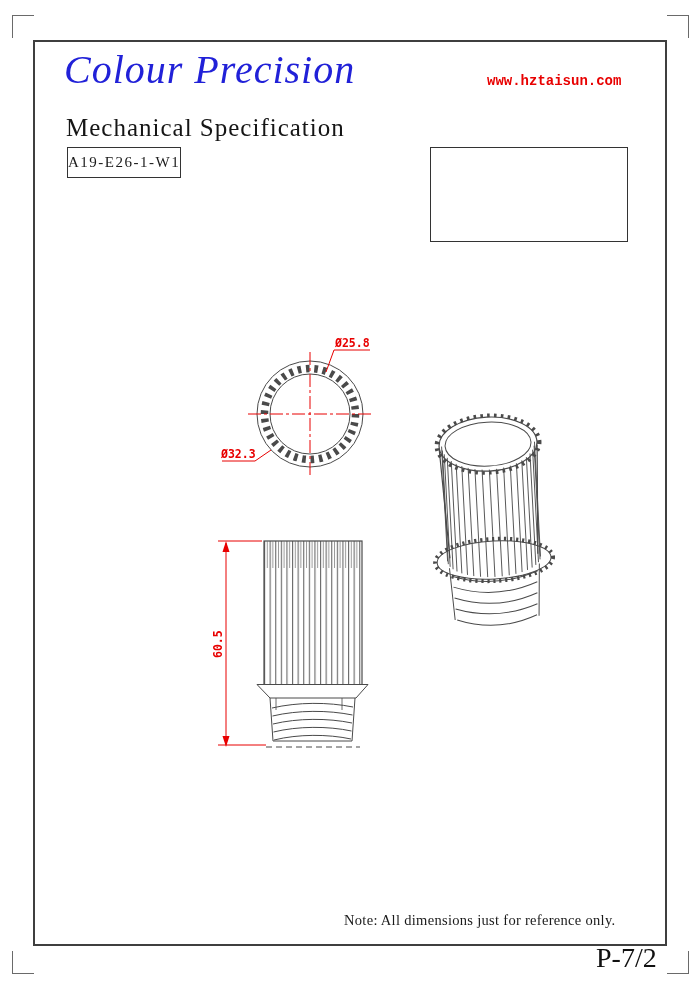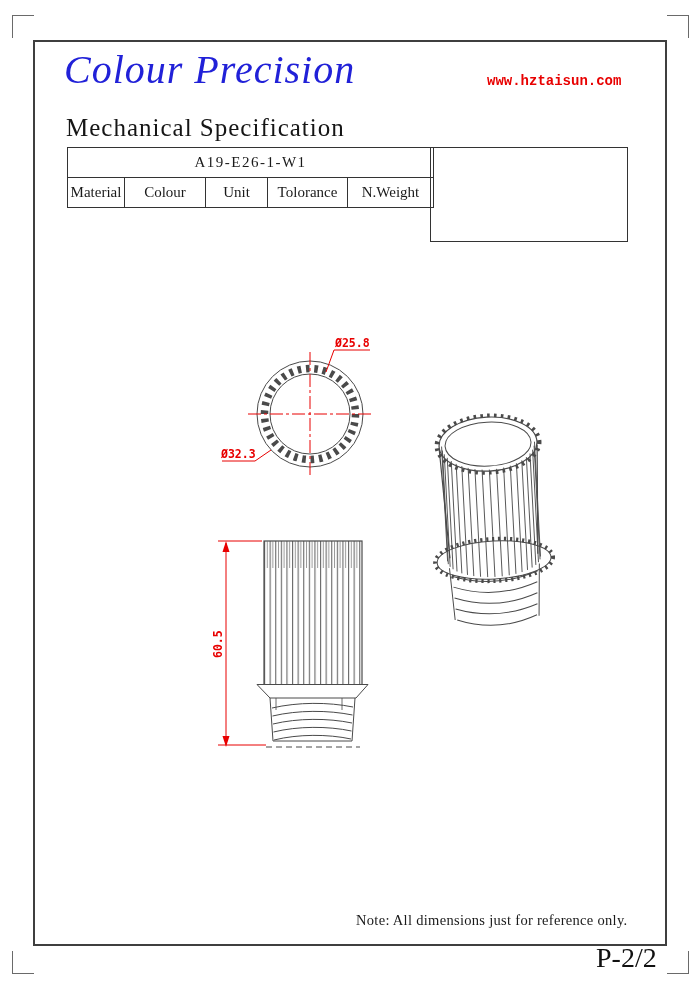--- a/index.html
+++ b/index.html
@@ -38,21 +38,21 @@
     text-align:left;padding-left:5px;height:29px;
     font:23px "Liberation Serif", serif;letter-spacing:1.5px;
   }
   tr.hdr td{height:29px;}
   tr.val td{height:32px;}
   .side-box{
     position:absolute;left:430px;top:147px;width:198px;height:95px;
     border:1.5px solid #333333;box-sizing:border-box;
   }
   .note{
-    position:absolute;left:356px;top:912px;
+    position:absolute;left:344px;top:912px;
     font:14.5px "Liberation Serif", serif;color:#1a1a1a;letter-spacing:0.3px;
   }
   .page-num{
     position:absolute;left:596px;top:942px;
     font:28px "Liberation Serif", serif;color:#111111;
   }
   svg.draw{position:absolute;left:0;top:0;}
   .dim{font:bold 11.5px "DejaVu Sans Mono", monospace;fill:#e80000;stroke:none;}
 </style>
 </head>
@@ -66,27 +66,20 @@
 <div class="frame"></div>
 
 <div class="company">Colour Precision</div>
 <div class="website">www.hztaisun.com</div>
 <div class="doc-title">Mechanical Specification</div>
 
 <table class="spec">
   <tbody>
       <tr>
     <td class="pn" colspan="5">A19-E26-1-W1</td>
-  </tr>
-  <tr class="hdr">
-    <td style="width:56px">Material</td>
-    <td style="width:80px">Colour</td>
-    <td style="width:61px">Unit</td>
-    <td style="width:79px">Tolorance</td>
-    <td style="width:85px">N.Weight</td>
   </tr>
 </tbody>
   </table>
 <div class="side-box"></div>
 
 <svg class="draw" width="700" height="990" viewBox="0 0 700 990">
   <defs>
     <pattern id="ribs" x="264" y="541" width="5.6" height="8" patternUnits="userSpaceOnUse">
       <line x1="0.6" y1="0" x2="0.6" y2="8" stroke="#585858" stroke-width="1"></line>
     </pattern>
@@ -168,13 +161,13 @@
         <line x1="529.619290238435" y1="458.98852393345805" x2="529.619290238435" y2="569.5801345412646"></line>
         <line x1="533.431803374759" y1="455.5767577433584" x2="533.431803374759" y2="567.1718289953119"></line>
         <line x1="536.2241280077246" y1="451.87993335656114" x2="536.2241280077246" y2="564.5623058987491"></line>
         <line x1="537.9275078376739" y1="447.9890788585259" x2="537.9275078376739" y2="561.8158203707242"></line>
         <line x1="538.5" y1="444" x2="538.5" y2="559"></line>
       </g>
   </g>
 </svg>
 
 <div class="note">Note: All dimensions just for reference only.</div>
-<div class="page-num">P-2/2</div>
+<div class="page-num">P-7/2</div>
 
 </body></html>

